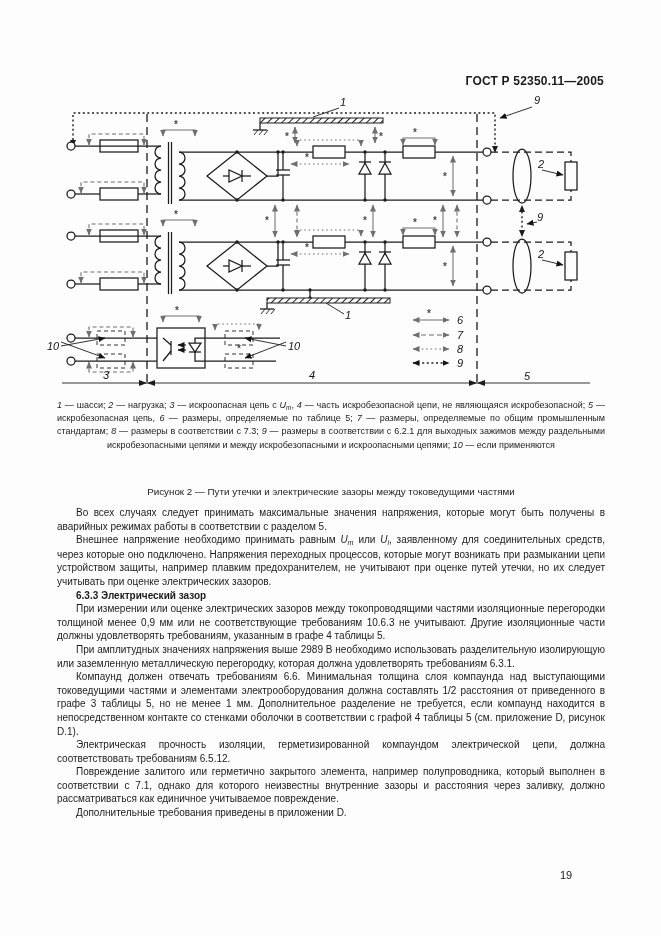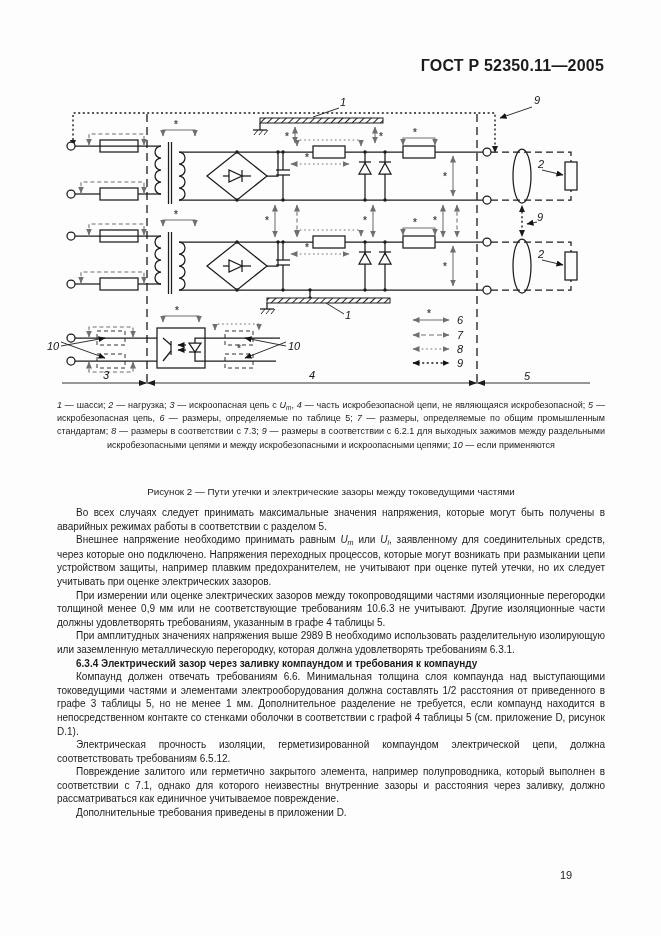--- a/index.html
+++ b/index.html
@@ -1,18 +1,18 @@
 <!DOCTYPE html>
 <html><head>
 <meta charset="utf-8">
 <style>
   html,body { margin:0; padding:0; background:#e8e8e8; }
   .page { position:relative; width:661px; height:936px; margin:0 auto; background:#fdfdfd;
           font-family:"Liberation Sans", sans-serif; color:#1b1b1b; overflow:hidden; }
-  .std-num { position:absolute; top:57px; right:57px; font-size:16px; font-weight:bold; letter-spacing:.2px; }
+  .std-num { position:absolute; top:74px; right:57px; font-size:12px; font-weight:bold; letter-spacing:.2px; }
   .figure-area { position:absolute; left:45px; top:90px; width:560px; height:300px; }
   svg text { font-family:"Liberation Sans", sans-serif; }
   .lbl { font-size:11px; font-style:italic; fill:#141414; }
   .star { font-size:10px; font-weight:bold; fill:#4d4d4d; }
   .ck  { stroke:#1c1c1c; stroke-width:1.25; fill:none; }
   .ckf { stroke:#1c1c1c; stroke-width:1.25; fill:#fdfdfd; }
   .thin{ stroke:#1c1c1c; stroke-width:.9; fill:none; }
   .dash{ stroke:#1c1c1c; stroke-width:1.3; fill:none; stroke-dasharray:8 5; }
   .dot { stroke:#1c1c1c; stroke-width:1.4; fill:none; stroke-dasharray:2 2.6; }
   .m   { stroke:#6f6f6f; stroke-width:1.05; fill:none; }
@@ -331,23 +331,23 @@
       </g>
     </svg>
   </div>
 
   <div class="fig-legend"><span class="it">1</span><span> — шасси; </span><span class="it">2</span><span> — нагрузка; </span><span class="it">3</span><span> — искроопасная цепь с </span><span class="it">U</span><span class="it sub">m</span><span>, </span><span class="it">4</span><span> — часть искробезопасной цепи, не являющаяся искробезопасной; </span><span class="it">5</span><span> — искробезопасная цепь, </span><span class="it">6</span><span> — размеры, определяемые по таблице 5; </span><span class="it">7</span><span> — размеры, определяемые по общим промышленным стандартам; </span><span class="it">8</span><span> — размеры в соответствии с 7.3; </span><span class="it">9</span><span> — размеры в соответствии с 6.2.1 для выходных зажимов между раздельными искробезопасными цепями и между искробезопасными и искроопасными цепями; </span><span class="it">10</span><span> — если применяются</span></div>
   <div class="fig-caption">Рисунок 2 — Пути утечки и электрические зазоры между токоведущими  частями</div>
 
   <div class="body-text">
     <p><span>Во всех случаях следует принимать максимальные значения напряжения, которые могут быть получены в аварийных режимах работы в соответствии с разделом 5.</span></p>
     <p><span>Внешнее напряжение необходимо принимать равным </span><span class="it">U</span><span class="it sub">m</span><span> или </span><span class="it">U</span><span class="it sub">i</span><span>, заявленному для соединительных средств, через которые оно подключено. Напряжения переходных процессов, которые могут возникать при размыкании цепи устройством защиты, например плавким предохранителем, не учитывают при оценке путей утечки, но их следует учитывать при оценке электрических зазоров.</span></p>
+    <p class="bh">6.3.3 Электрический зазор</p>
     <p><span>При измерении или оценке электрических зазоров между токопроводящими частями изоляционные перегородки толщиной менее 0,9 мм или не соответствующие требованиям 10.6.3 не учитывают. Другие изоляционные части должны удовлетворять требованиям, указанным в графе 4 таблицы 5.</span></p>
     <p><span>При амплитудных значениях напряжения выше 2989 В необходимо использовать разделительную изолирующую или заземленную металлическую перегородку, которая должна удовлетворять требованиям 6.3.1.</span></p>
-    <p class="bh">6.3.4 Электрический зазор через заливку компаундом и требования к компаунду</p>
     <p><span>Компаунд должен отвечать требованиям 6.6. Минимальная толщина слоя компаунда над выступающими токоведущими частями и элементами электрооборудования должна составлять 1/2 расстояния от приведенного в графе 3 таблицы 5, но не менее 1 мм. Дополнительное разделение не требуется, если компаунд находится в непосредственном контакте со стенками оболочки в соответствии с графой 4 таблицы 5 (см. приложение D, рисунок D.1).</span></p>
     <p><span>Электрическая прочность изоляции, герметизированной компаундом электрической цепи, должна соответствовать требованиям 6.5.12.</span></p>
     <p><span>Повреждение залитого или герметично закрытого элемента, например полупроводника, который выполнен в соответствии с 7.1, однако для которого неизвестны внутренние зазоры и расстояния через заливку, должно рассматриваться как единичное учитываемое повреждение.</span></p>
     <p><span>Дополнительные требования приведены в приложении D.</span></p>
   </div>
 
   <div class="page-num">19</div>
 </div>
 
 </body></html>

